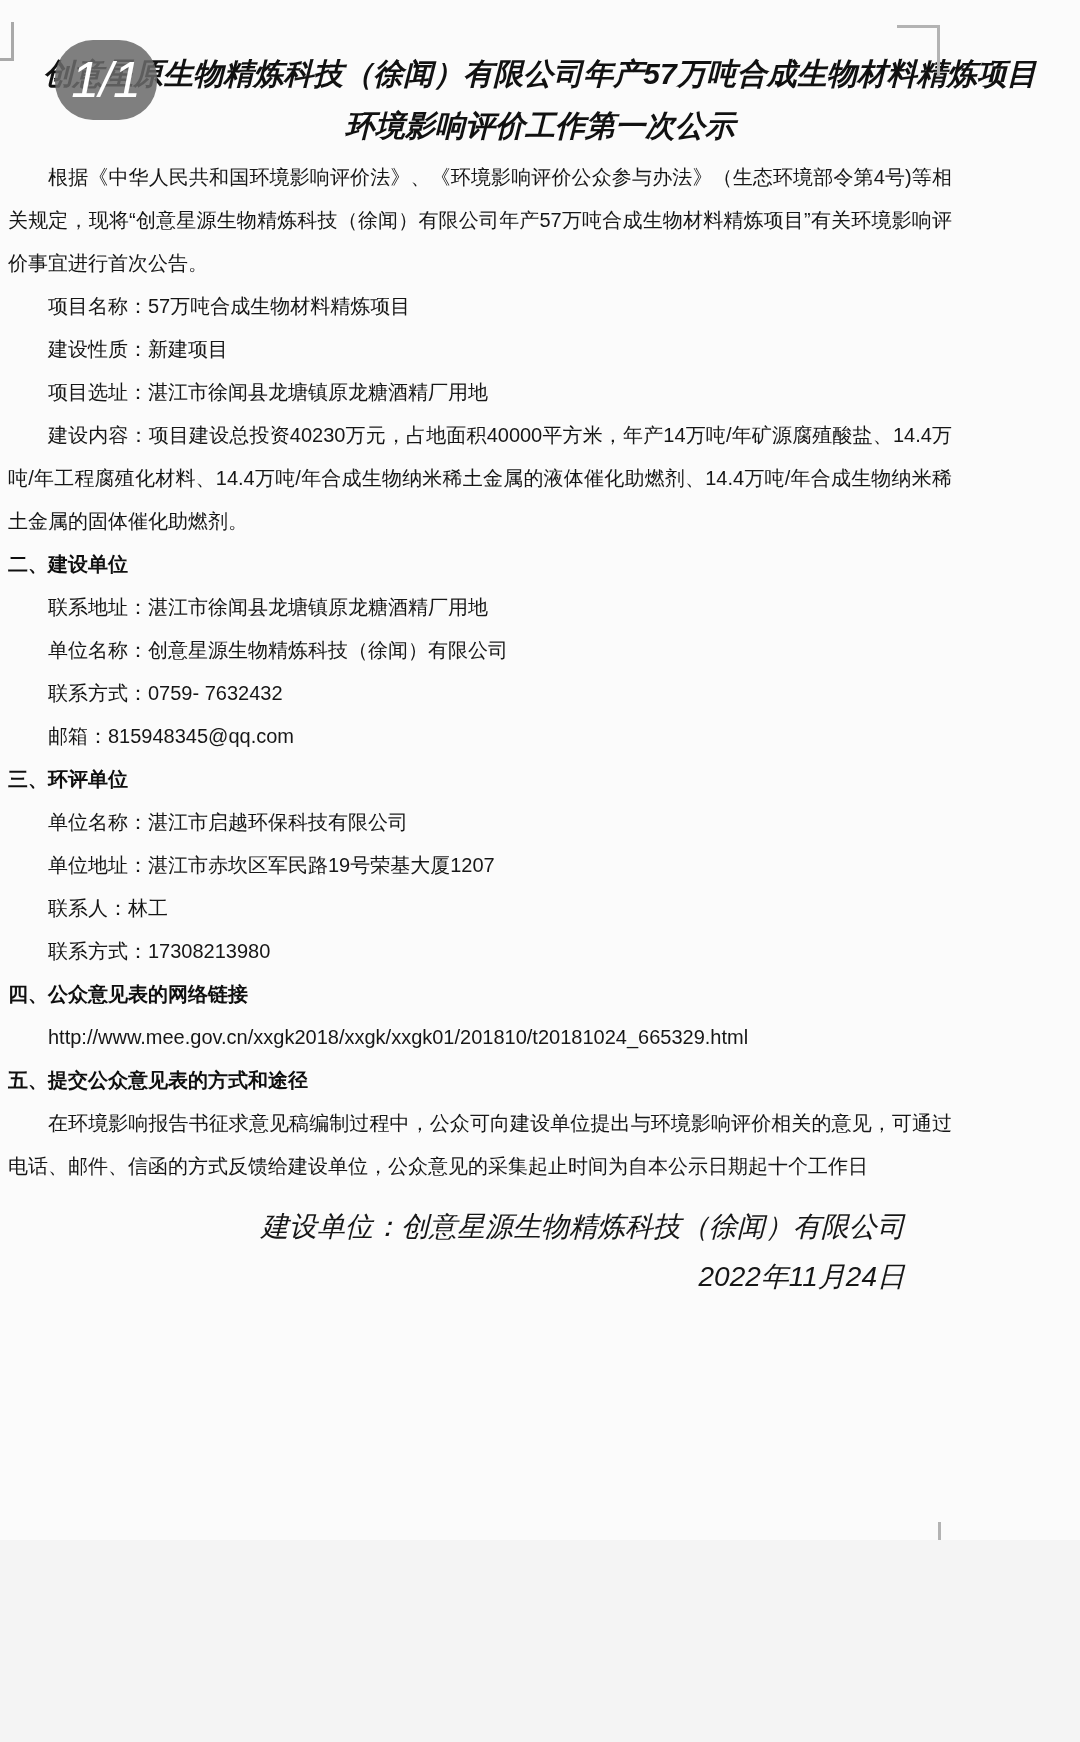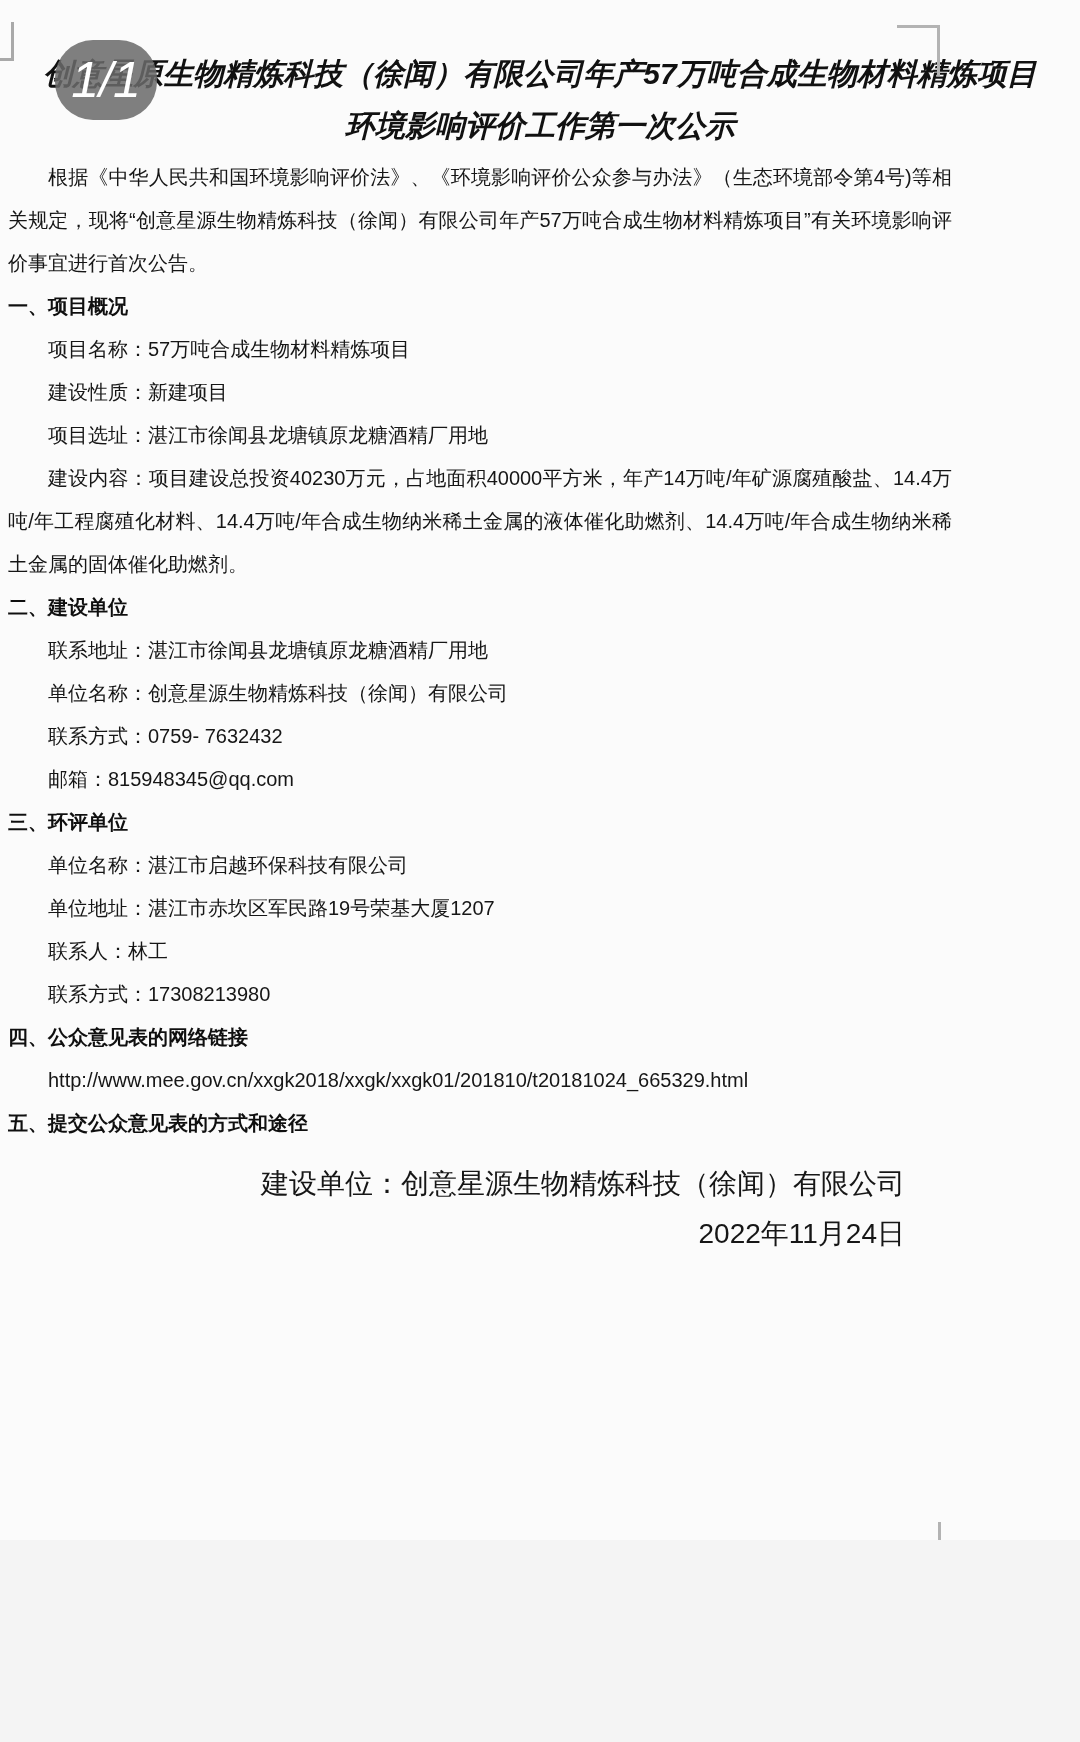--- a/index.html
+++ b/index.html
@@ -61,20 +61,21 @@
   .para { text-align: justify; text-indent: 2em; }
   .heading { font-weight: 700; color: #0f0f0f; }
   .info-line { text-indent: 2em; }
 
   .footer {
     margin-top: 14px;
     padding-right: 175px;
     text-align: right;
     font-size: 28px;
     line-height: 50px;
+    font-style: italic;
   }
 </style>
 </head>
 <body>
 
 <div class="page">
 
   <div class="crop-mark tl"></div>
   <div class="crop-mark tr"></div>
   <div class="crop-mark br"></div>
@@ -84,21 +85,20 @@
 
   <div class="title-block">
     <div>创意星原生物精炼科技（徐闻）有限公司年产57万吨合成生物材料精炼项目</div>
     <div>环境影响评价工作第一次公示</div>
   </div>
 
   <div class="content">
 
     <p class="para">根据《中华人民共和国环境影响评价法》、《环境影响评价公众参与办法》（生态环境部令第4号)等相关规定，现将“创意星源生物精炼科技（徐闻）有限公司年产57万吨合成生物材料精炼项目”有关环境影响评价事宜进行首次公告。</p>
 
-    <div class="heading">一、项目概况</div>
     <div class="info-line">项目名称：57万吨合成生物材料精炼项目</div>
     <div class="info-line">建设性质：新建项目</div>
     <div class="info-line">项目选址：湛江市徐闻县龙塘镇原龙糖酒精厂用地</div>
     <p class="para">建设内容：项目建设总投资40230万元，占地面积40000平方米，年产14万吨/年矿源腐殖酸盐、14.4万吨/年工程腐殖化材料、14.4万吨/年合成生物纳米稀土金属的液体催化助燃剂、14.4万吨/年合成生物纳米稀土金属的固体催化助燃剂。</p>
 
     <div class="heading">二、建设单位</div>
     <div class="info-line">联系地址：湛江市徐闻县龙塘镇原龙糖酒精厂用地</div>
     <div class="info-line">单位名称：创意星源生物精炼科技（徐闻）有限公司</div>
     <div class="info-line">联系方式：0759- 7632432</div>
     <div class="info-line">邮箱：815948345@qq.com</div>
@@ -106,20 +106,21 @@
     <div class="heading">三、环评单位</div>
     <div class="info-line">单位名称：湛江市启越环保科技有限公司</div>
     <div class="info-line">单位地址：湛江市赤坎区军民路19号荣基大厦1207</div>
     <div class="info-line">联系人：林工</div>
     <div class="info-line">联系方式：17308213980</div>
 
     <div class="heading">四、公众意见表的网络链接</div>
     <div class="info-line">http://www.mee.gov.cn/xxgk2018/xxgk/xxgk01/201810/t20181024_665329.html</div>
 
     <div class="heading">五、提交公众意见表的方式和途径</div>
+    <p class="para">在环境影响报告书征求意见稿编制过程中，公众可向建设单位提出与环境影响评价相关的意见，可通过电话、邮件、信函的方式反馈给建设单位，公众意见的采集起止时间为自本公示日期起十个工作日</p>
 
   </div>
 
   <div class="footer">
     <div>建设单位：创意星源生物精炼科技（徐闻）有限公司</div>
     <div>2022年11月24日</div>
   </div>
 
 </div>
 

